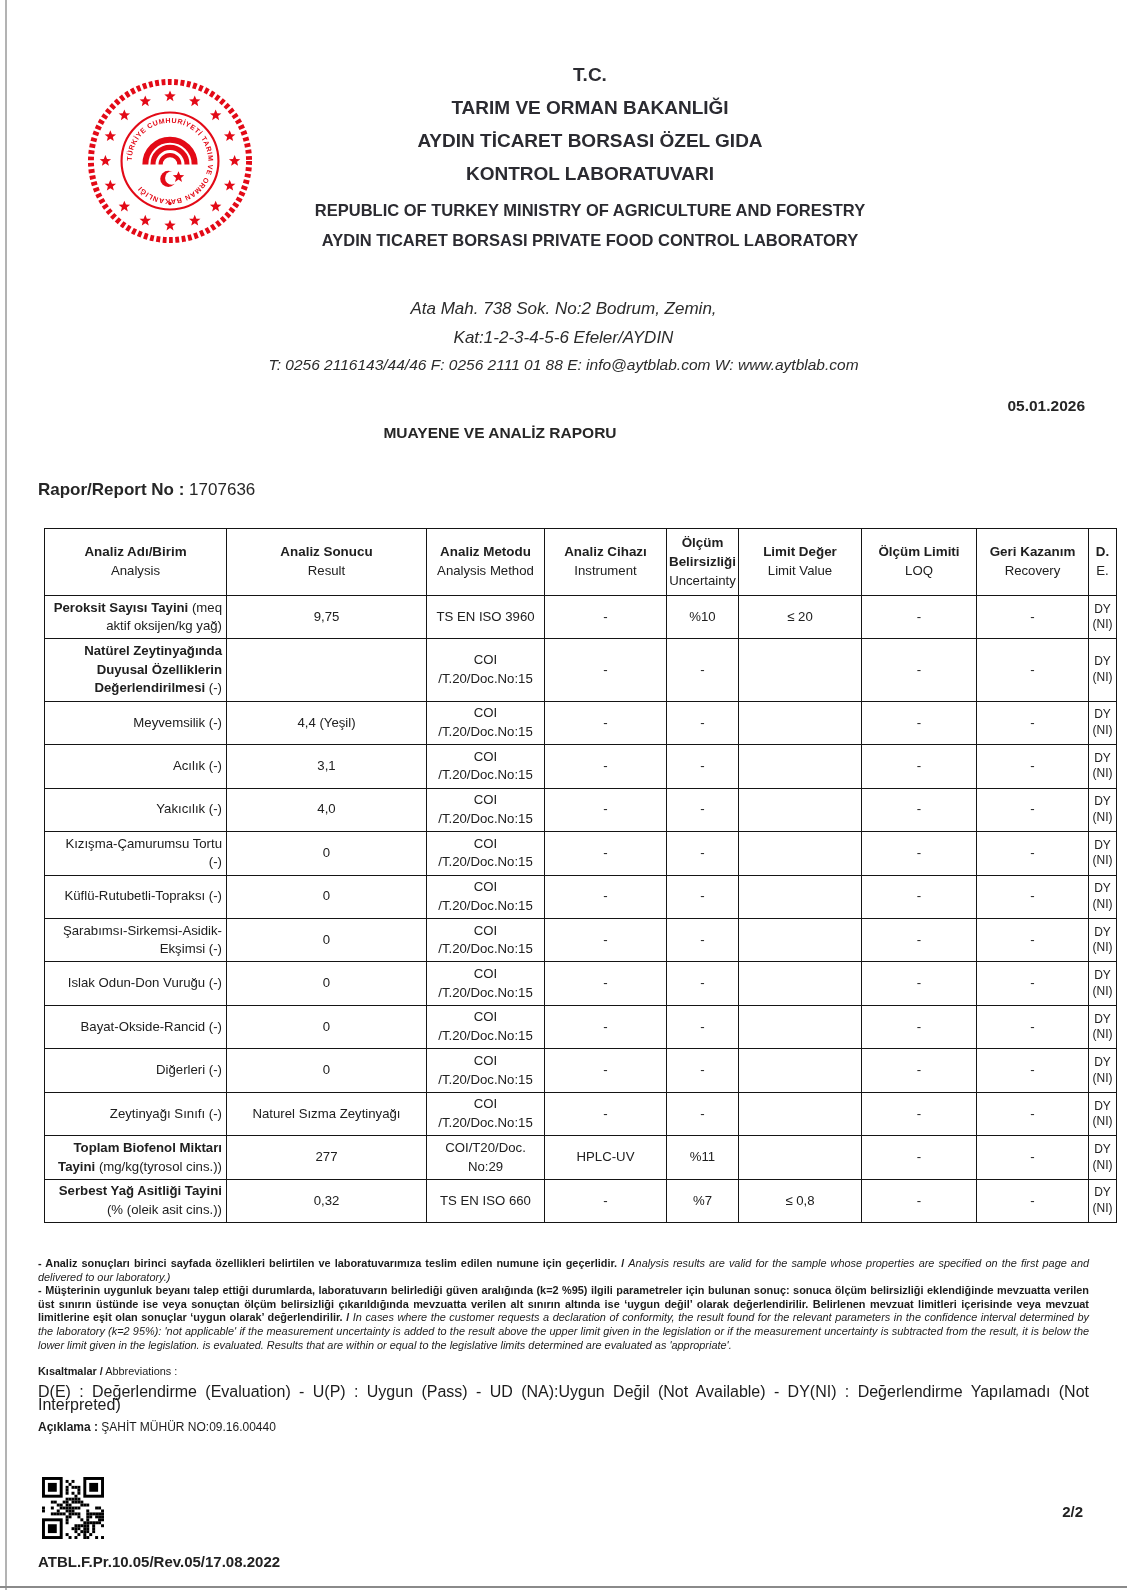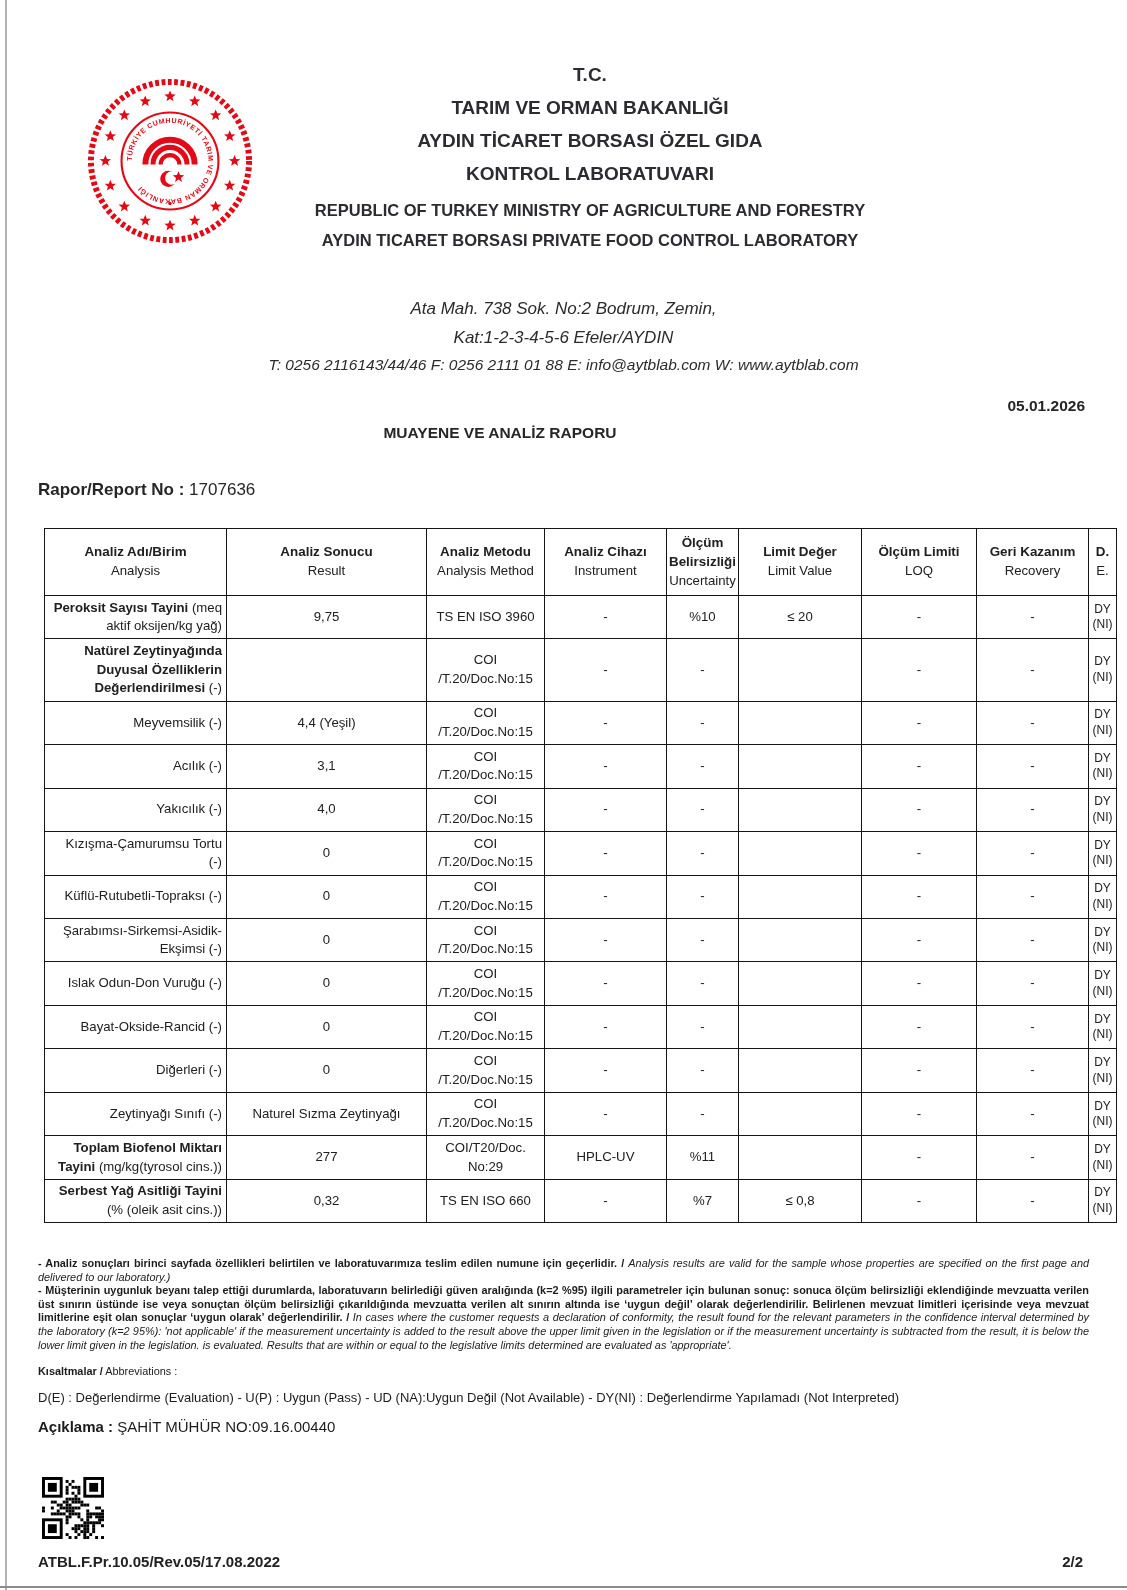--- a/index.html
+++ b/index.html
@@ -39,29 +39,29 @@
   table.an td.de  { font-size:12px; padding:2px 1px; line-height:1.3; }
   .nb { font-weight:bold; }
 
   .notes { position:absolute; left:38px; top:1257px; width:1051px; font-size:10.9px;
            line-height:13.6px; color:#1c1c1c; text-align:justify; }
   .note { margin:0; }
   .note .tr { font-weight:bold; }
   .note .en { font-style:italic; }
   .abbr-h { margin-top:13px; font-size:10.9px; }
   .abbr-h .tr { font-weight:bold; }
-  .abbr-t { margin-top:12px; font-size:13px; }
-  .stmt { margin-top:16px; font-size:15px; }
+  .abbr-t { margin-top:6px; font-size:16px; }
+  .stmt { margin-top:9px; font-size:12px; }
   .stmt .tr { font-weight:bold; }
 
   .qr { position:absolute; left:42px; top:1477px; width:62px; height:62px; }
   .qr svg { width:62px; height:62px; }
 
   .fcode { position:absolute; left:38px; top:1553px; font-weight:bold; font-size:15px; color:#222; }
-  .fpage { position:absolute; right:44px; top:1553px; font-weight:bold; font-size:15px; color:#222; }
+  .fpage { position:absolute; right:44px; top:1503px; font-weight:bold; font-size:15px; color:#222; }
 </style>
 </head>
 <body>
 
 <div class="page">
   <div class="edge-left"></div>
   <div class="edge-bottom"></div>
 
   <div class="logo">
     <svg viewBox="0 0 200 200" xmlns="http://www.w3.org/2000/svg">

